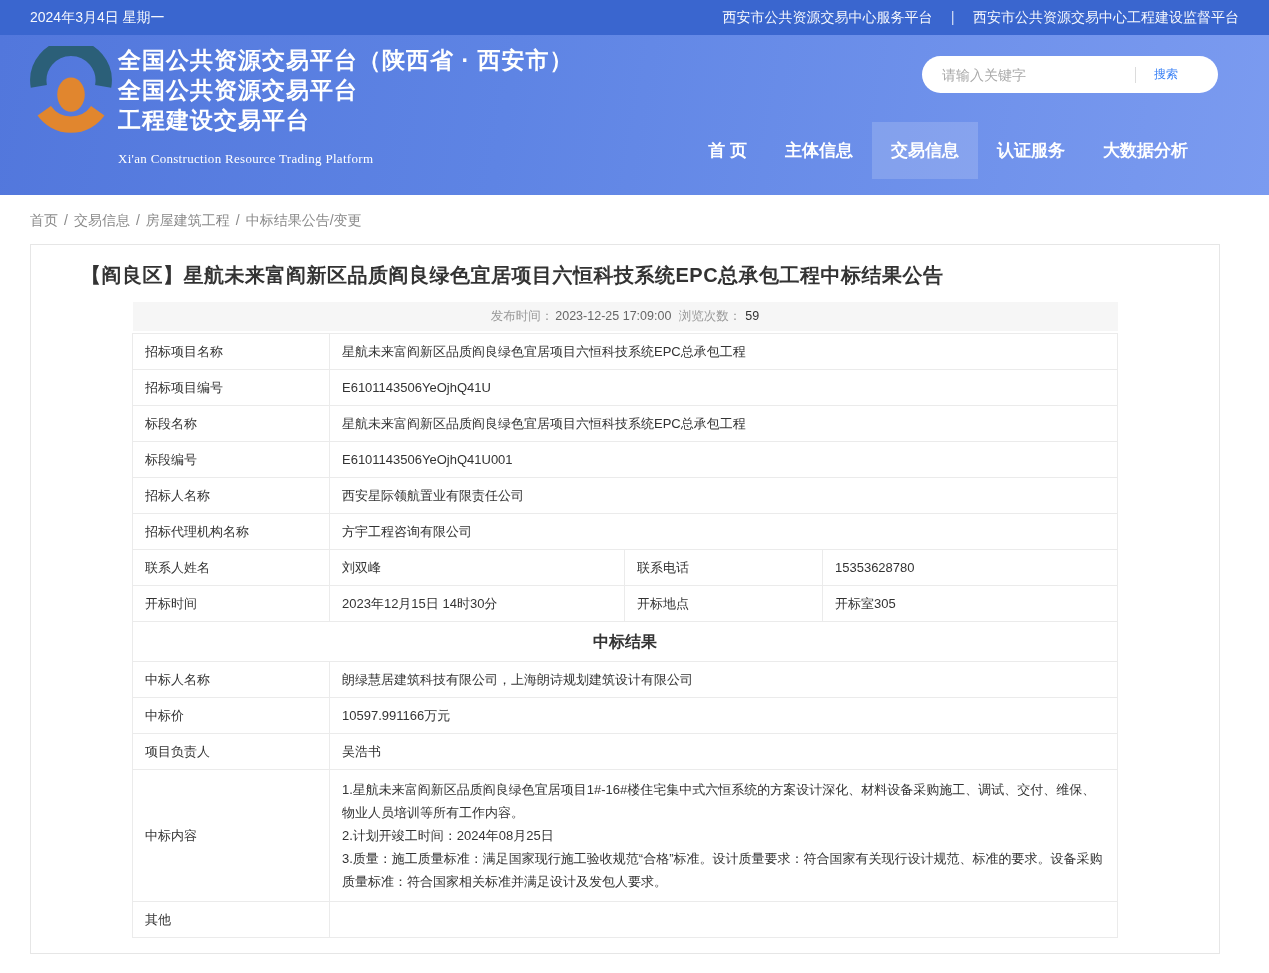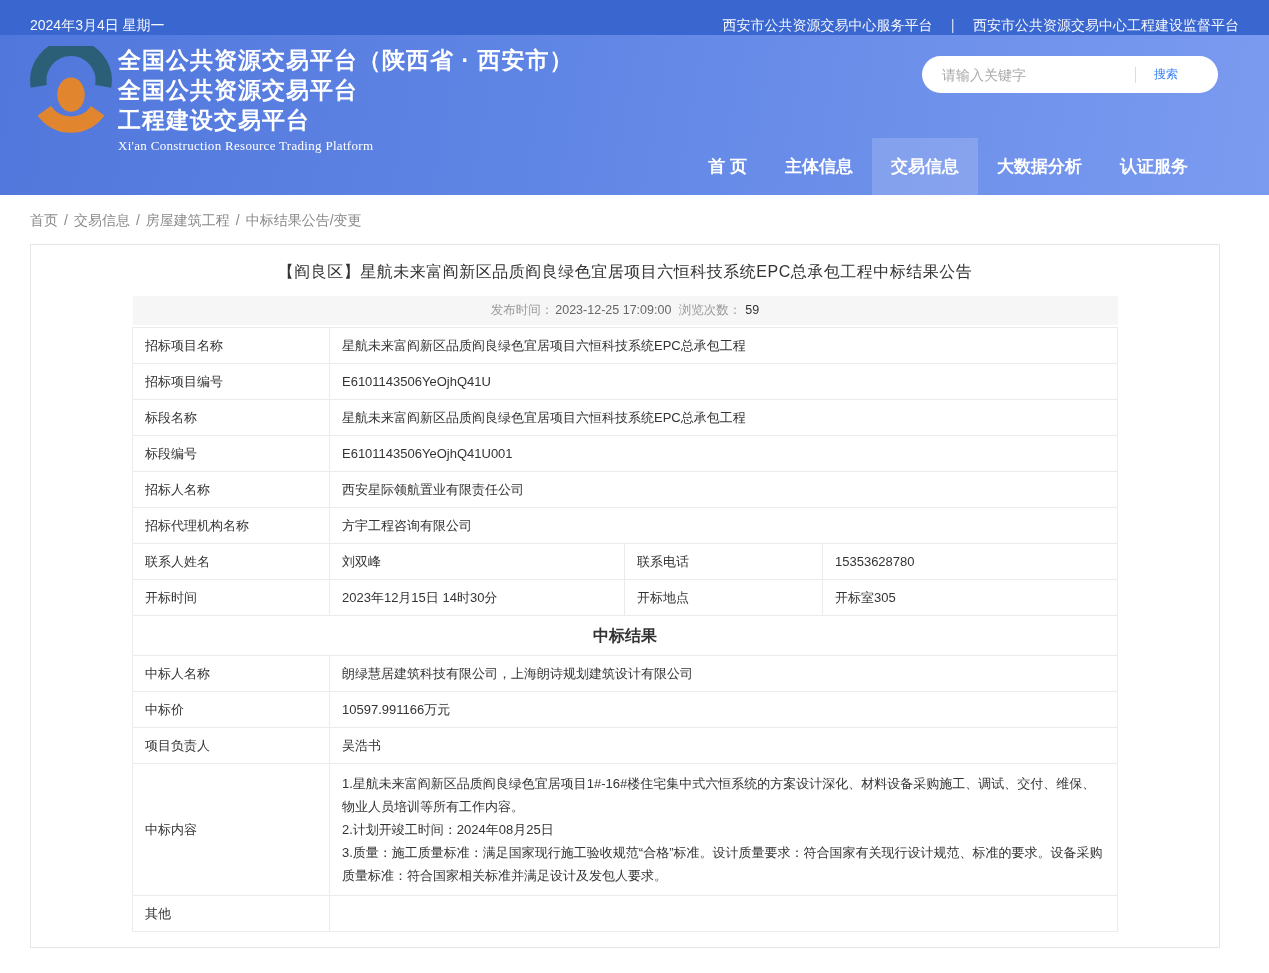--- a/index.html
+++ b/index.html
@@ -4,70 +4,70 @@
 <style>
   * { margin:0; padding:0; box-sizing:border-box; }
   body {
     width:1269px; height:973px;
     font-family:"Liberation Sans","DejaVu Sans",sans-serif;
     background:#ffffff; color:#333; overflow:hidden;
   }
   
   .topbar {
     height:35px; background:#3a66cf;
-    display:flex; justify-content:space-between; align-items:flex-end;
+    display:flex; justify-content:space-between; align-items:center;
     padding:0 30px; color:#fff; font-size:14px;
   }
   .topbar-right { display:flex; align-items:center; gap:16px;font-family:Liberation Mono, monospace; }
   .topbar a, .topbar span { color:rgba(255,255,255,0.95); text-decoration:none; }
   .topbar .sep { color:rgba(255,255,255,0.8); }
   
   .header {
     position:relative; height:160px; color:#fff;
     background:linear-gradient(100deg,#5277dc 0%,#5e84e4 40%,#7b9bf0 100%);
   }
   .logo { position:absolute; left:28px; top:11px; width:86px; height:92px; }
   .brand { position:absolute; left:118px; top:10px; line-height:30px; }
   .brand-line { font-size:23px; font-weight:bold; letter-spacing:1px; }
   .brand-en {
     font-family:"Liberation Serif","DejaVu Serif",serif;
-    font-size:13px; font-weight:normal; letter-spacing:0.3px; margin-top:3px; line-height:16px;
+    font-size:13px; font-weight:normal; letter-spacing:0.3px; margin-top:16px; line-height:16px;
   }
   .search {
     position:absolute; top:21px; right:51px; width:296px; height:37px;
     background:#fff; border-radius:19px;
     display:flex; align-items:center; padding-left:20px;
   }
   .search input {
     border:none; outline:none; flex:1; font-size:14px; color:#333;
     font-family:"Liberation Sans",sans-serif; background:transparent;
   }
   .search input::placeholder { color:#a9a9a9; }
   .search .divider { width:1px; height:16px; background:#dcdcdc; }
   .search button {
     border:none; background:none; font-size:12px; color:#3b82f6;
     padding:0 40px 0 18px; cursor:pointer; font-family:"Liberation Sans",sans-serif;
   }
-  .nav { position:absolute; bottom:0; right:62px; display:flex; height:57px; }
+  .nav { position:absolute; bottom:16px; right:62px; display:flex; height:57px; }
   .nav-item {
     height:57px; line-height:57px; padding:0 19px;
     font-size:17px; font-weight:bold; color:#fff; cursor:pointer; white-space:nowrap;
   }
   .nav-item.active { background:rgba(255,255,255,0.16); }
   
   .breadcrumb { padding:17px 0 14px 30px; font-size:14px; color:#8a8a8a; }
   .breadcrumb a { color:#8a8a8a; text-decoration:none; cursor:pointer; }
   .breadcrumb .bsep { margin:0 6px; }
   
   .card {
     margin-left:30px; width:1190px;
     border:1px solid #e6e6e6; background:#fff; padding-bottom:1px;
   }
   .card-title {
-    text-align:center; font-size:16px; font-weight:normal; color:#333;
+    font-size:20px; font-weight:bold; color:#333;
     padding:17px 50px 13px; letter-spacing:0.5px;
   }
   .meta {
     width:985px; margin:0 auto; background:#f6f6f6;
     text-align:center; font-size:12.5px; color:#999; padding:6px 0;
   }
   .meta .val { color:#666; margin:0 4px 0 2px; }
   .meta .views-val { color:#333; margin-left:4px; }
   
   table.info { width:985px; margin:2px auto 14px; border-collapse:collapse; table-layout:fixed; }
@@ -105,22 +105,22 @@
   </div>
   <div class="search">
     <input type="text" placeholder="请输入关键字" style="">
     <span class="divider"></span>
     <button>搜索</button>
   </div>
   <div class="nav">
       <div class="nav-item">首 页</div>
       <div class="nav-item">主体信息</div>
       <div class="nav-item active">交易信息</div>
+      <div class="nav-item">认证服务</div>
       <div class="nav-item">大数据分析</div>
-      <div class="nav-item">认证服务</div>
     </div>
 </div>
 
 <div class="breadcrumb"><a>首页</a><span class="bsep">/</span><a>交易信息</a><span class="bsep">/</span><a>房屋建筑工程</a><span class="bsep">/</span><a>中标结果公告/变更</a></div>
 
 <div class="card">
   <div class="card-title">【阎良区】星航未来富阎新区品质阎良绿色宜居项目六恒科技系统EPC总承包工程中标结果公告</div>
   <div class="meta">
     <span>发布时间：</span><span class="val">2023-12-25 17:09:00</span>
     <span>浏览次数：</span><span class="views-val">59</span>

